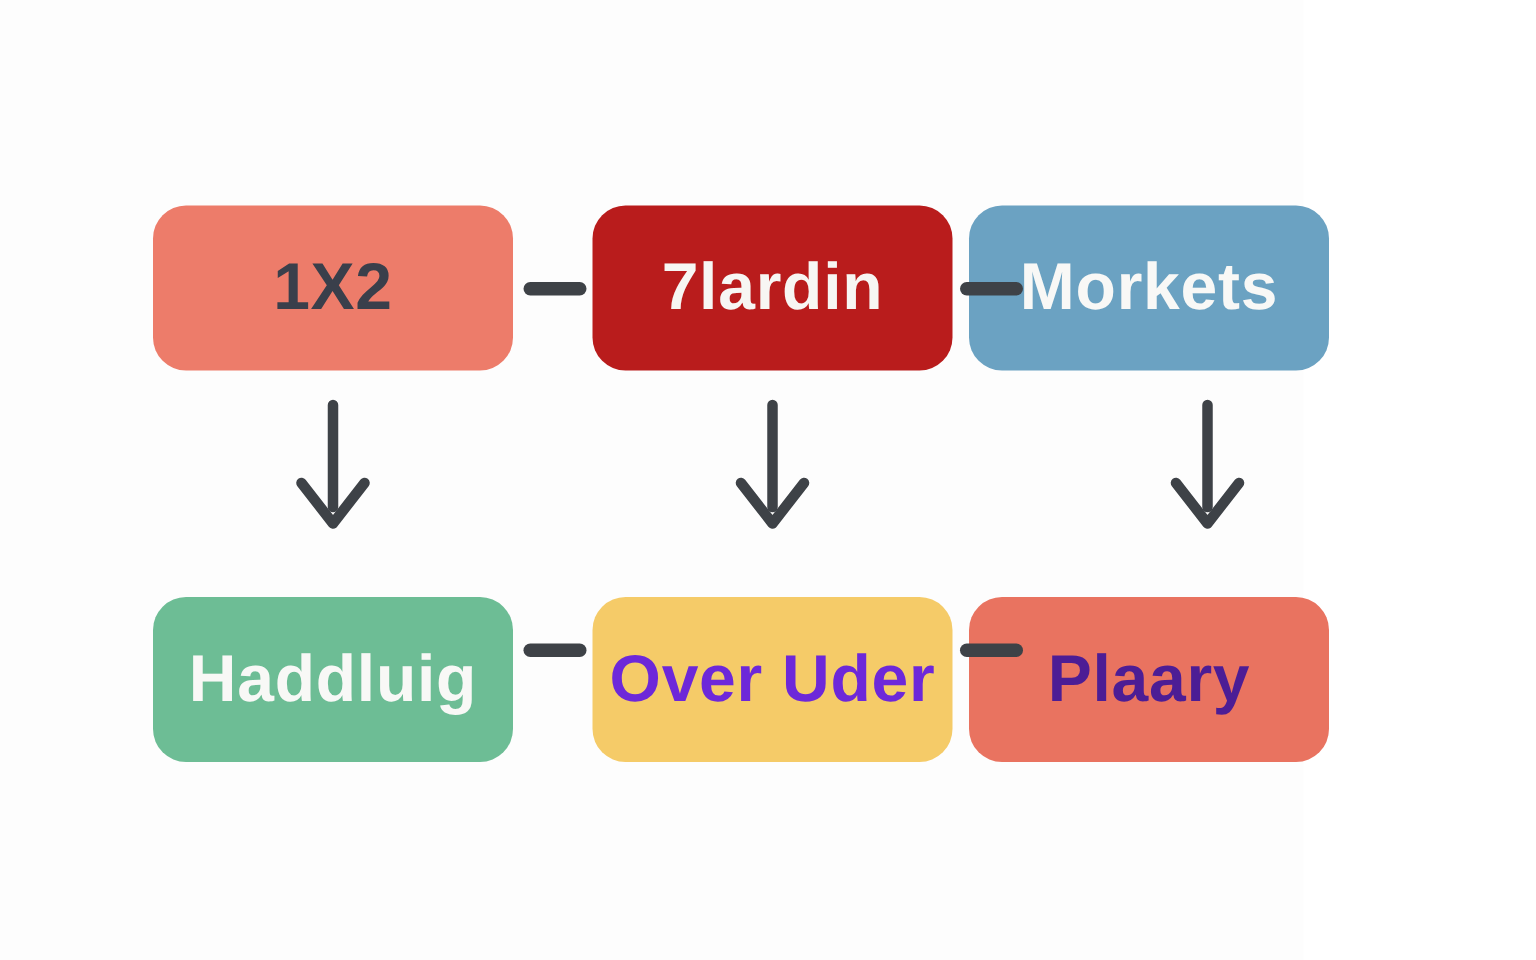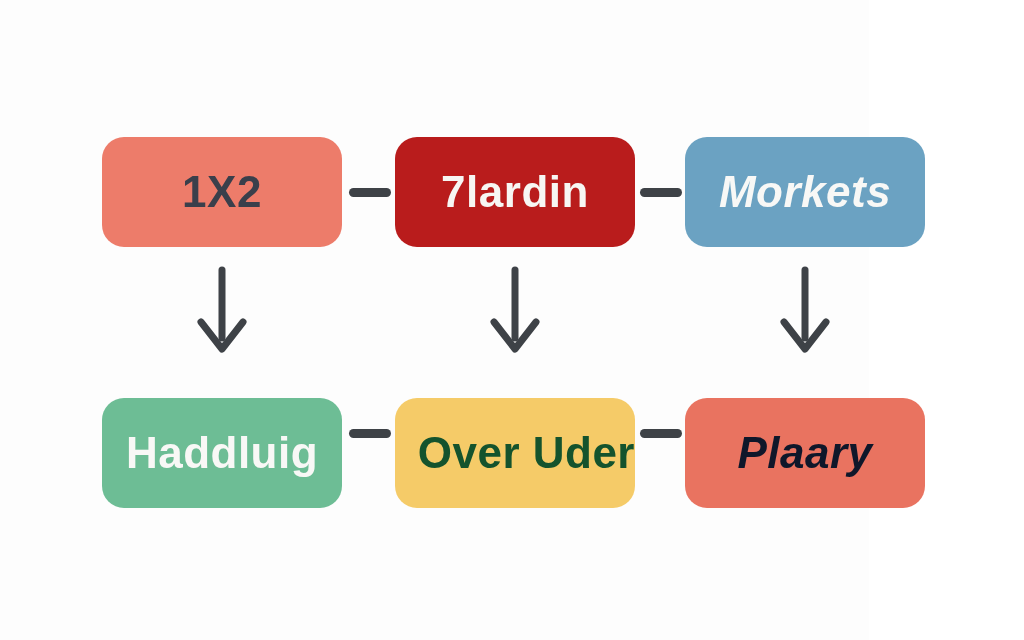--- a/index.html
+++ b/index.html
@@ -28,21 +28,21 @@
   .node-label {
     font-size: 44px;
     font-weight: 700;
     letter-spacing: 0.5px;
     white-space: nowrap;
   }
   .r1 { top: 137px; }
   .r2 { top: 378px; margin-top: 20px; }
   .col1 { left: 102px; }
   .col2 { left: 395px; }
-  .col3 { left: 685px; font-style: italic; }
+  .col3 { left: 646px; }
 
   .hdash {
     position: absolute;
     width: 42px;
     height: 9px;
     border-radius: 5px;
     background: #3E4247;
   }
   .hd-r1 { top: 188px; }
   .hd-r2 { top: 429px; }
@@ -78,24 +78,24 @@
   <div class="node r1 col2" style="background: #b91c1c; color: rgb(247, 246, 243);">
     <span class="node-label">7lardin</span>
   </div>
   <div class="node r1 col3" style="background: rgb(107, 162, 194); color: rgb(248, 248, 246);">
     <span class="node-label">Morkets</span>
   </div>
 
   <div class="node r2 col1" style="background: rgb(109, 189, 149); color: rgb(248, 248, 246);">
     <span class="node-label">Haddluig</span>
   </div>
-  <div class="node r2 col2" style="background: rgb(245, 203, 104); color: #14532d; justify-content: flex-end;">
+  <div class="node r2 col2" style="background: rgb(245, 203, 104); color: #6d28d9;">
     <span class="node-label">Over Uder</span>
   </div>
-  <div class="node r2 col3" style="background: rgb(233, 115, 96); color: #0f172a;">
+  <div class="node r2 col3" style="background: rgb(233, 115, 96); color: #4c1d95;">
     <span class="node-label">Plaary</span>
   </div>
 
   <div class="hdash hd-r1 hd-g1"></div>
   <div class="hdash hd-r1 hd-g2"></div>
   <div class="hdash hd-r2 hd-g1"></div>
   <div class="hdash hd-r2 hd-g2"></div>
 
   <div class="varrow va1">
     <svg viewBox="0 0 60 96" xmlns="http://www.w3.org/2000/svg">

